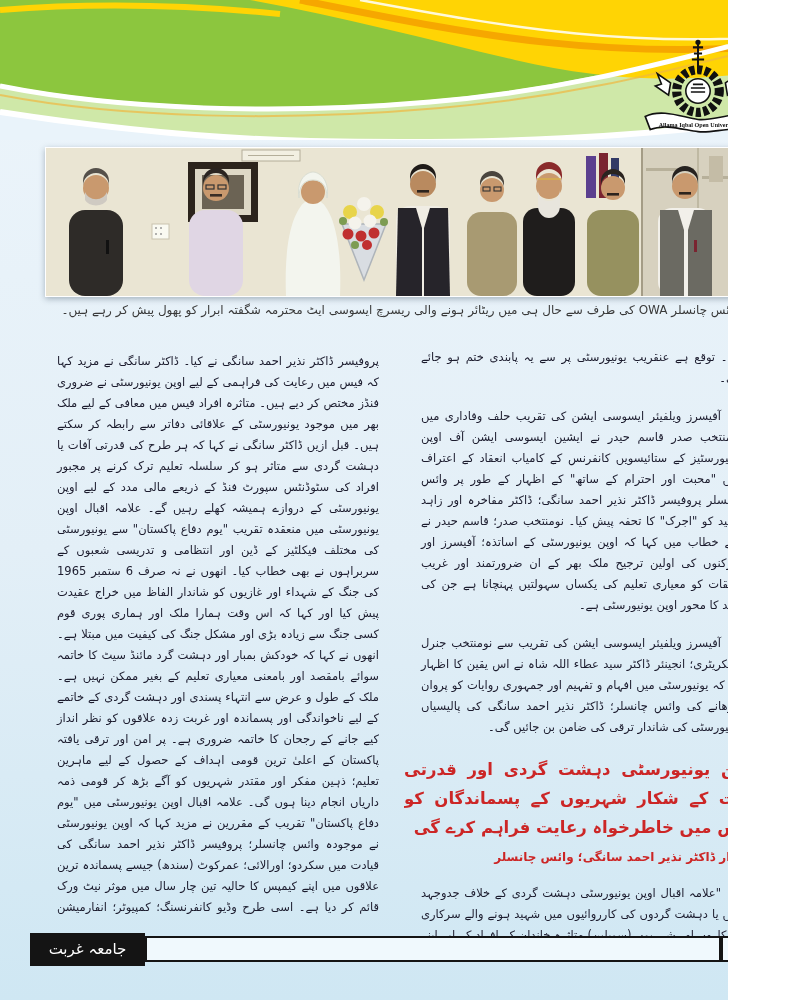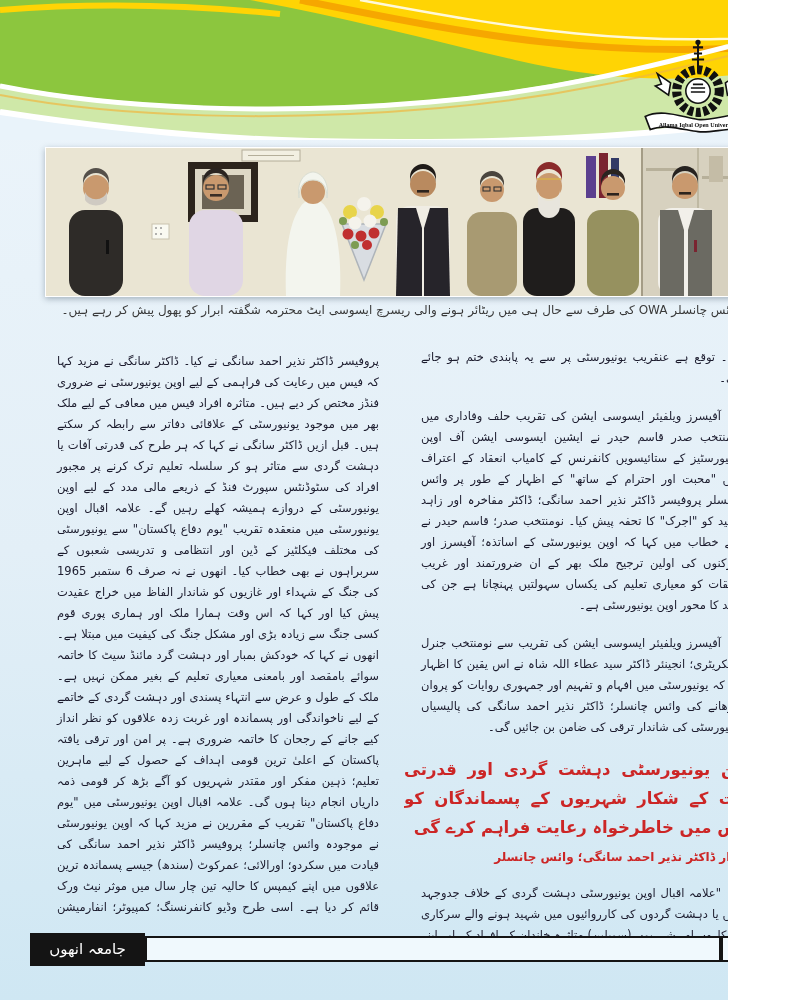--- a/index.html
+++ b/index.html
@@ -202,17 +202,17 @@
     <p>ہے۔ توقع ہے عنقریب یونیورسٹی پر سے یہ پابندی ختم ہو جائے گی۔</p>
     <p class="indent">آفیسرز ویلفیئر ایسوسی ایشن کی تقریب حلف وفاداری میں نومنتخب صدر قاسم حیدر نے ایشین ایسوسی ایشن آف اوپن یونیورسٹیز کے ستائیسویں کانفرنس کے کامیاب انعقاد کے اعتراف میں "محبت اور احترام کے ساتھ" کے اظہار کے طور پر وائس چانسلر پروفیسر ڈاکٹر نذیر احمد سانگی؛ ڈاکٹر مفاخرہ اور زاہد مجید کو "اجرک" کا تحفہ پیش کیا۔ نومنتخب صدر؛ قاسم حیدر نے اپنے خطاب میں کہا کہ اوپن یونیورسٹی کے اساتذہ؛ آفیسرز اور کارکنوں کی اولین ترجیح ملک بھر کے ان ضرورتمند اور غریب طبقات کو معیاری تعلیم کی یکساں سہولتیں پہنچانا ہے جن کی امید کا محور اوپن یونیورسٹی ہے۔</p>
     <p class="indent">آفیسرز ویلفیئر ایسوسی ایشن کی تقریب سے نومنتخب جنرل سیکریٹری؛ انجینئر ڈاکٹر سید عطاء اللہ شاہ نے اس یقین کا اظہار کیا کہ یونیورسٹی میں افہام و تفہیم اور جمہوری روایات کو پروان چڑھانے کی وائس چانسلر؛ ڈاکٹر نذیر احمد سانگی کی پالیسیاں یونیورسٹی کی شاندار ترقی کی ضامن بن جائیں گی۔</p>
     <div class="highlight">
       <div class="h-heading">اوپن یونیورسٹی دہشت گردی اور قدرتی آفات کے شکار شہریوں کے پسماندگان کو فیس میں خاطرخواہ رعایت فراہم کرے گی</div>
       <div class="h-byline">شاندار ڈاکٹر نذیر احمد سانگی؛ وائس چانسلر</div>
     </div>
     <p class="indent">"علامہ اقبال اوپن یونیورسٹی دہشت گردی کے خلاف جدوجہد میں یا دہشت گردوں کی کارروائیوں میں شہید ہونے والے سرکاری اہلکاروں اور شہریوں (سویلین) متاثرہ خاندان کے افراد کے لیے اپنے مختلف تعلیمی پروگرام میں داخلہ حاصل کرنے پر فیس میں خصوصی رعایت فراہم کرے گی"۔ اس بات کا اعلان اوپن یونیورسٹی میں "یوم دفاع پاکستان" تقریب سے خطاب کرتے ہوئے وائس چانسلر</p>
   </div>
 
-  <div class="footer-brand">جامعہ انھوں</div>
+  <div class="footer-brand">جامعہ غربت</div>
   <div class="footer-bar"></div>
   <div class="page-number">6</div>
 
 </div>
 
 </body></html>

